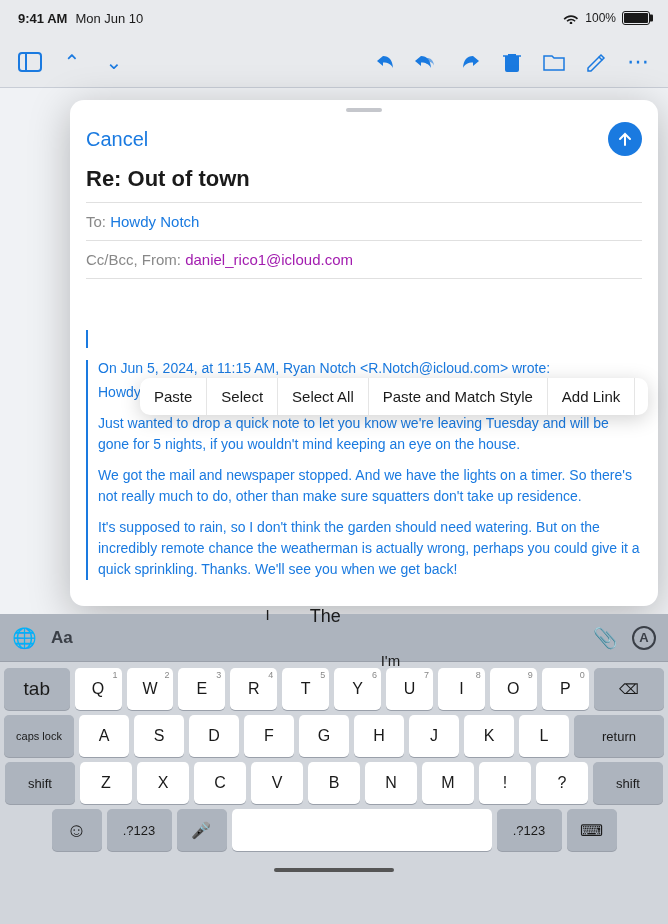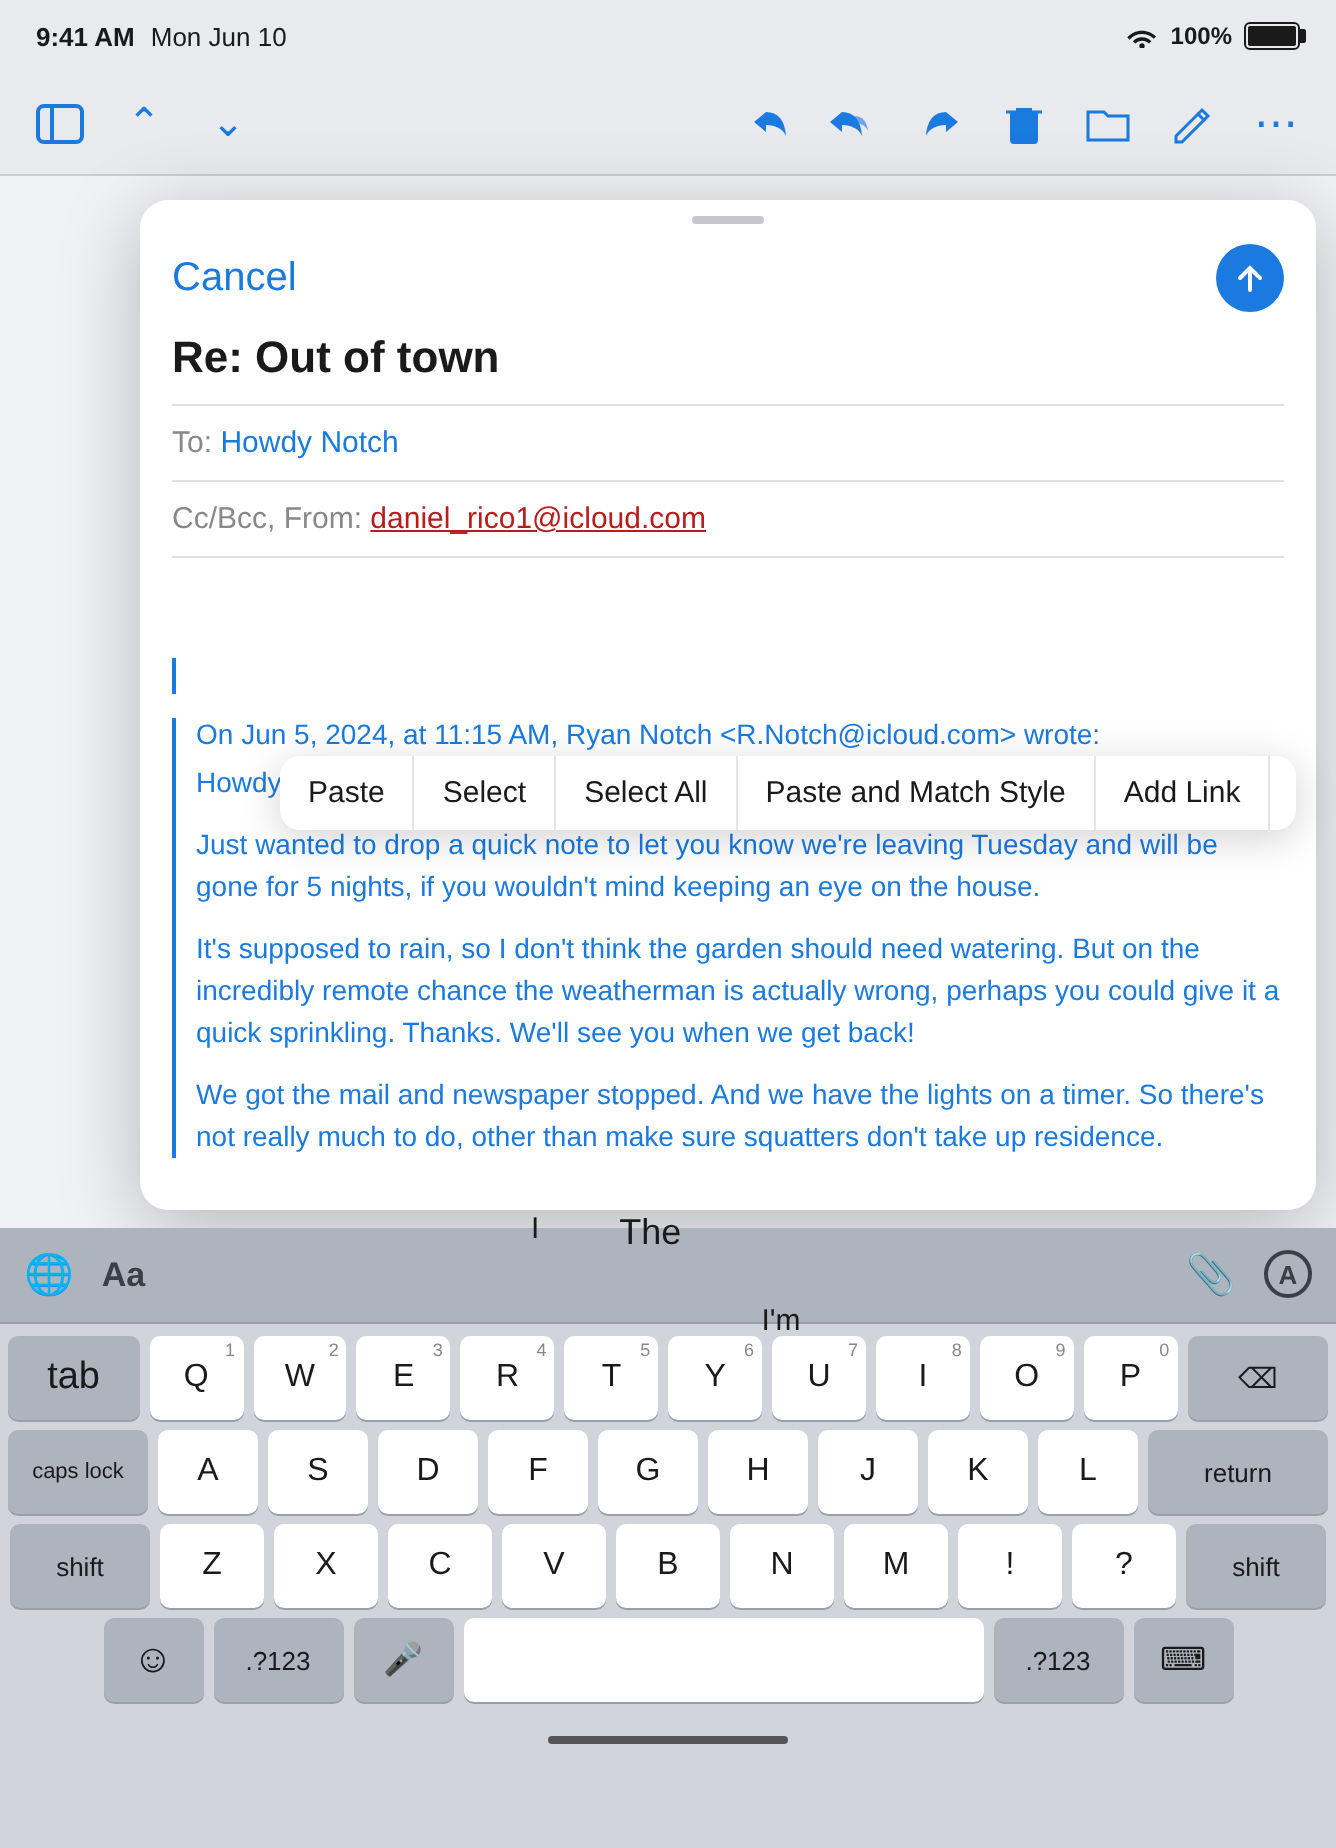--- a/index.html
+++ b/index.html
@@ -368,21 +368,21 @@
 
 <div class="status-bar">
   <div style="display:flex;align-items:center;gap:8px;">
     <span class="status-time">9:41 AM</span>
     <span class="status-time" style="font-weight:400;font-size:13px;">Mon Jun 10</span>
   </div>
   <div class="status-icons">
     <svg width="16" height="12" viewBox="0 0 24 18">
         <path d="M12 14.5a2 2 0 110 4 2 2 0 010-4zm0-4.5C9.33 10 6.91 11.13 5.2 12.97l1.74 1.74A7.5 7.5 0 0112 12.5c2.07 0 3.95.84 5.3 2.21l1.74-1.74A9.97 9.97 0 0012 10zm0-5C7.57 5 3.58 6.93.9 10.01l1.74 1.74A12.48 12.48 0 0112 7.5c3.45 0 6.58 1.4 8.84 3.65l1.74-1.74C19.9 6.76 16.2 5 12 5z" fill="#1a1a1a"></path>
       </svg>
-    <span style="font-size:12px;font-weight:700;">100%</span>
+    <span style="font-size:12px;font-weight:400;">100%</span>
     <div class="battery-icon">
       <div class="battery-fill"></div>
     </div>
   </div>
 </div>
 
 <div class="toolbar">
   <div class="toolbar-left">
     <div class="toolbar-icon">
       <svg width="24" height="20" viewBox="0 0 24 20" fill="none">
@@ -440,43 +440,43 @@
     <div class="send-btn">
       <svg width="16" height="16" viewBox="0 0 16 16" fill="white">
           <path d="M8 14V4M3 8l5-5 5 5" stroke="white" stroke-width="2" fill="none" stroke-linecap="round"></path>
         </svg>
     </div>
   </div>
   <div class="subject-line">Re: Out of town</div>
   <div class="divider"></div>
   <div class="field-row"><span style="color:#888;">To: </span><span style="color:#1a7ae0;">Howdy Notch</span></div>
   <div class="divider"></div>
-  <div class="field-row"><span style="color:#888;">Cc/Bcc, From: </span><span style="color:#b91c1c;text-decoration:underline;">daniel_rico1@icloud.com</span></div>
+  <div class="field-row"><span style="color:#888;">Cc/Bcc, From: </span><span style="color:#a21caf;">daniel_rico1@icloud.com</span></div>
   <div class="divider"></div>
 
   <div class="context-menu">
     <span class="context-menu-item">Paste</span>
     <span class="context-menu-item">Select</span>
     <span class="context-menu-item">Select All</span>
     <span class="context-menu-item">Paste and Match Style</span>
     <span class="context-menu-item">Add Link</span>
     <span class="context-menu-item">AutoFill</span>
 
   </div>
 
   <div class="compose-body" style="padding-top:50px;">
     <div class="body-text">
       <span class="cursor-line"></span>
     </div>
     <div class="quoted-block">
       <div class="quoted-header">On Jun 5, 2024, at 11:15 AM, Ryan Notch &lt;R.Notch@icloud.com&gt; wrote:</div>
       <div class="quoted-text">Howdy, neighbor,</div>
       <div class="quoted-text">Just wanted to drop a quick note to let you know we're leaving Tuesday and will be gone for 5 nights, if you wouldn't mind keeping an eye on the house.</div>
+      <div class="quoted-text">We got the mail and newspaper stopped. And we have the lights on a timer. So there's not really much to do, other than make sure squatters don't take up residence.</div>
       <div class="quoted-text">It's supposed to rain, so I don't think the garden should need watering. But on the incredibly remote chance the weatherman is actually wrong, perhaps you could give it a quick sprinkling. Thanks. We'll see you when we get back!</div>
-      <div class="quoted-text">We got the mail and newspaper stopped. And we have the lights on a timer. So there's not really much to do, other than make sure squatters don't take up residence.</div>
     </div>
   </div>
 </div>
 
 <div class="keyboard-area">
 
   <div class="keyboard-toolbar">
     <div class="kb-toolbar-left">
       <span class="kb-toolbar-icon">🌐</span>
       <span class="kb-toolbar-icon" style="font-size:17px;font-weight:600;">Aa</span>

